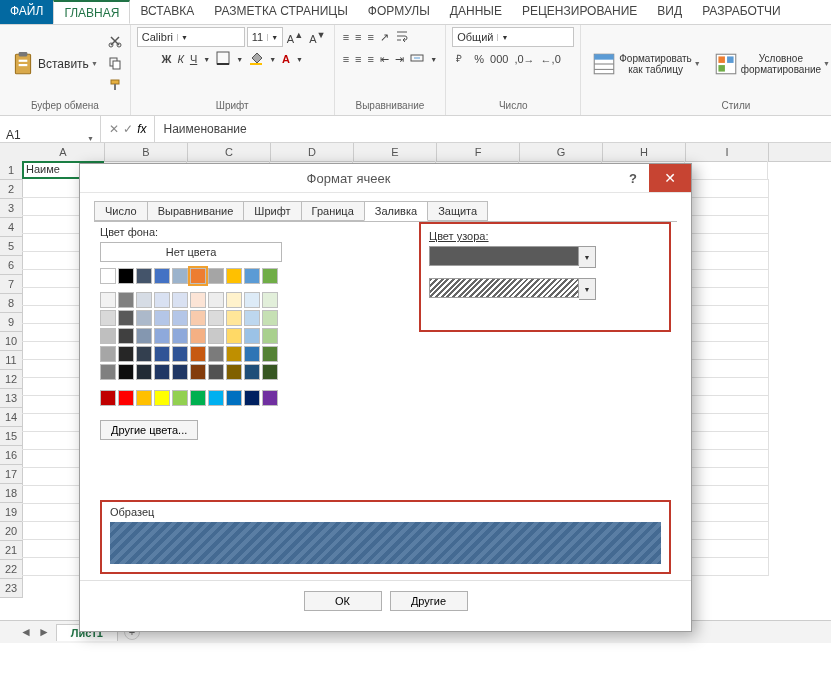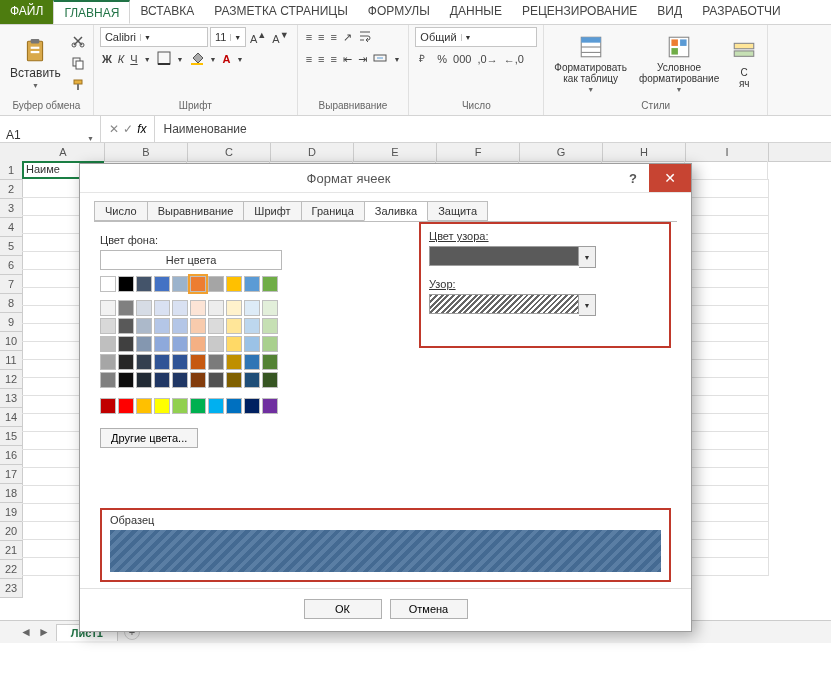--- a/index.html
+++ b/index.html
@@ -1,24 +1,24 @@
 <!DOCTYPE html>
 <html><head>
 <meta charset="utf-8">
 <style>
 html,body{margin:0;padding:0;font-family:"Segoe UI",Arial,sans-serif;font-size:12px;color:#333;background:#fff;overflow:hidden;width:831px;height:684px}
 .ribbon-tabs{display:flex;align-items:stretch;height:24px;background:#fff;border-bottom:1px solid #d4d4d4}
 .ribbon-tab{padding:4px 10px;cursor:pointer;color:#444;white-space:nowrap}
-.ribbon-tab.file{background:#4d7c0f;color:#fff}
+.ribbon-tab.file{background:#0369a1;color:#fff}
 .ribbon-tab.active{border:1px solid #d4d4d4;border-bottom:1px solid #fff;border-top:2px solid #217346;color:#217346}
 .ribbon{display:flex;height:90px;border-bottom:1px solid #d4d4d4;background:#f8f8f8}
 .group{display:flex;flex-direction:column;justify-content:space-between;align-items:center;border-right:1px solid #e0e0e0;padding:2px 6px}
 .group-label{font-size:10px;color:#666;text-align:left;padding-bottom:2px}
 .group-body{display:flex;align-items:center;gap:4px;flex:1}
-.big-btn{display:flex;flex-direction:column;align-items:center;justify-content:flex-start;gap:2px;padding:2px 4px;cursor:pointer}
+.big-btn{display:flex;align-items:center;justify-content:flex-start;gap:2px;padding:2px 4px;cursor:pointer}
 .big-btn .icon{width:26px;height:26px}
 .big-btn .caret{font-size:7px;color:#666}
 .col{display:flex;flex-direction:column;gap:2px}
 .row{display:flex;align-items:center;gap:2px}
 .mini{padding:2px;cursor:pointer;font-size:11px;color:#444}
 .combo{display:flex;align-items:center;border:1px solid #c5c5c5;background:#fff;height:18px}
 .combo span{padding:0 4px;font-size:11px}
 .combo .dd{border-left:1px solid #c5c5c5;padding:0 3px;font-size:7px}
 .formula-bar{display:flex;align-items:center;height:26px;border-bottom:1px solid #d4d4d4}
 .name-box{width:88px;border-right:1px solid #d4d4d4;padding:0 6px;height:100%;display:flex;align-items:flex-end}
@@ -41,21 +41,21 @@
 .add-sheet{border:1px solid #ccc;border-radius:50%;width:14px;height:14px;display:flex;align-items:center;justify-content:center;font-size:11px;cursor:pointer}
 
 .dialog{position:absolute;top:163px;left:79px;width:611px;height:467px;background:#fff;border:1px solid #9e9e9e;box-shadow:4px 4px 14px rgba(0,0,0,.3)}
 .dlg-title{height:28px;background:#fff;display:flex;align-items:center;color:#555;font-size:13px;border-bottom:1px solid #e5e5e5}
 .dlg-title .t{flex:1;text-align:center}
 .dlg-title .help{width:32px;text-align:center;color:#555;cursor:pointer;font-weight:bold}
 .dlg-title .close{width:42px;height:28px;background:#c74432;color:#fff;display:flex;align-items:center;justify-content:center;cursor:pointer;font-size:14px}
 .dlg-tabs{display:flex;padding:8px 14px 0;gap:0}
 .dlg-tab{border:1px solid #bdbdbd;border-bottom:1px solid #bdbdbd;background:#f5f5f5;padding:3px 10px;font-size:11px;cursor:pointer;margin-right:-1px}
 .dlg-tab.active{background:#fff;border-bottom-color:#fff;position:relative;z-index:2}
-.dlg-body{border-top:1px solid #bdbdbd;margin:0 14px 0;padding:12px 6px 6px;position:relative;height:348px}
+.dlg-body{border-top:1px solid #bdbdbd;margin:0 14px 0;padding:4px 6px 6px;position:relative;height:348px}
 .lbl{font-size:11px;color:#333;margin:0 0 4px}
 .no-color{border:1px solid #b8b8b8;background:#fff;width:180px;height:18px;text-align:center;font-size:11px;line-height:18px;margin-bottom:6px;cursor:pointer}
 .swatch-grid{display:flex;flex-direction:column;gap:2px;margin-bottom:10px}
 .sw-row{display:flex;gap:2px}
 .sw{width:14px;height:14px;border:1px solid #bfbfbf;cursor:pointer}
 .sw.sel{outline:2px solid #f0a030;outline-offset:0}
 .btn{border:1px solid #b0b0b0;background:#f5f5f5;padding:3px 10px;font-size:11px;cursor:pointer}
 .pattern-box{position:absolute;top:0;right:6px;width:232px;border:2px solid #c0392b;padding:6px 8px 20px}
 .pc-select{display:flex;margin-bottom:10px}
 .pc-preview{width:148px;height:18px;border:1px solid #9e9e9e;background:#5a5a5a}
@@ -108,21 +108,21 @@
         <span class="mini"><svg width="14" height="14" viewBox="0 0 14 14">
               <rect x="3" y="2" width="8" height="4" fill="#e6b040" stroke="#9e7320"></rect>
               <rect x="6" y="6" width="2" height="6" fill="#777"></rect>
             </svg></span>
       </div>
     </div>
     <div class="group-label">Буфер обмена</div>
   </div>
 
   <div class="group">
-    <div class="group-body col" style="align-items:flex-start">
+    <div class="group-body col" style="align-items:center">
       <div class="row">
         <div class="combo" style="width:106px">
             <span>Calibri</span>
             <span class="dd">▼</span>
           </div>
         <div class="combo" style="width:34px">
             <span>11</span>
             <span class="dd">▼</span>
           </div>
         <span class="mini">A<sup>▲</sup></span>
@@ -656,29 +656,28 @@
         <button class="btn">Другие цвета...</button>
       </div>
     </div>
 
     <div class="pattern-box">
       <div class="lbl"><span class="u">Цвет узора:</span></div>
       <div class="pc-select">
         <div class="pc-preview"></div>
         <div class="pc-dd">▼</div>
       </div>
-      <div class="lbl"><span class="u">Узор:</span></div>
       <div class="pc-select">
         <div class="pc-preview pat"></div>
         <div class="pc-dd">▼</div>
       </div>
     </div>
 
     <div class="sample-zone">
       <div class="lbl">Образец</div>
       <div class="sample-bar"></div>
     </div>
   </div>
   <div class="dlg-buttons">
     <button class="btn">ОК</button>
-    <button class="btn">Отмена</button>
+    <button class="btn">Другие</button>
   </div>
 </div>
 
 </body></html>

